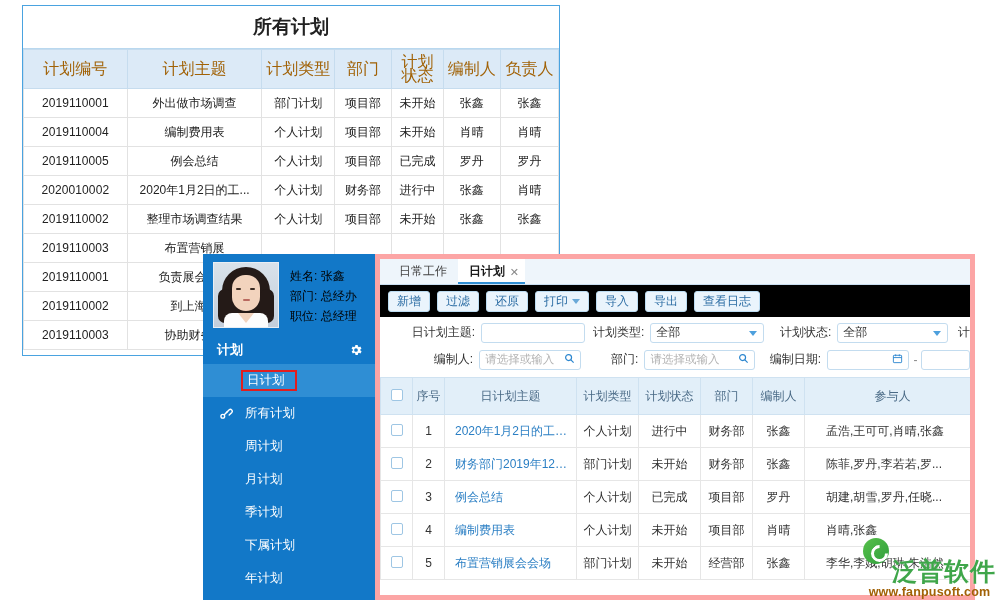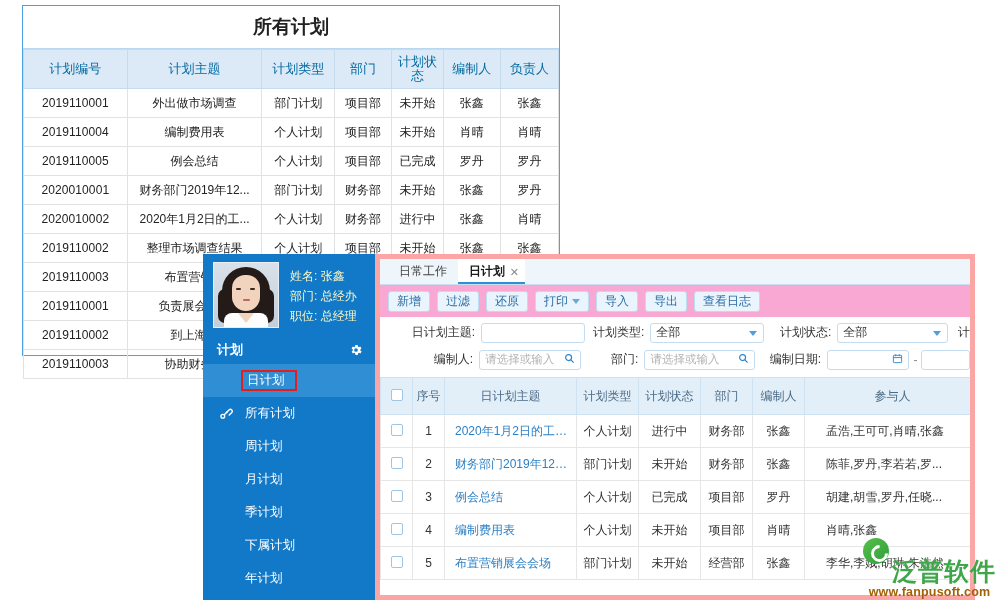--- a/index.html
+++ b/index.html
@@ -15,21 +15,21 @@
     position:absolute;left:22px;top:5px;width:538px;height:351px;
     background:#fff;border:1px solid #4aa3e0;box-sizing:border-box;
   }
   #all-plans-title{
     height:42px;line-height:42px;text-align:center;
     font-size:19px;font-weight:bold;color:#222;
     border-bottom:1px solid #b9d8ef;background:#fff;
   }
   table.ap{border-collapse:collapse;width:100%;table-layout:fixed;}
   table.ap th{
-    background:#dceaf7;color:#0369a1;font-weight:normal;font-size:13px;
+    background:#dceaf7;color:#a16207;font-weight:normal;font-size:16px;
     border:1px solid #c6dcee;height:38px;padding:0 2px;line-height:14px;
   }
   table.ap td{
     border:1px solid #e2e2e2;height:28px;font-size:12px;color:#222;
     text-align:center;padding:0 3px;white-space:nowrap;overflow:hidden;
     text-overflow:ellipsis;
   }
   table.ap td.num{letter-spacing:0.1px;}
 
   
@@ -52,21 +52,21 @@
   .av-face{position:absolute;left:18px;top:12px;width:28px;height:36px;
     background:#f2d3bd;border-radius:14px 14px 15px 15px;}
   .av-eye{position:absolute;top:25px;width:5px;height:2px;background:#3a2a22;border-radius:2px;}
   .av-eye.l{left:22px;} .av-eye.r{left:36px;}
   .av-mouth{position:absolute;left:29px;top:36px;width:7px;height:2px;background:#b9695f;border-radius:2px;}
   .av-body{position:absolute;left:10px;top:50px;width:44px;height:18px;background:#fdfdfd;border-radius:8px 8px 0 0;}
   .av-collar{position:absolute;left:24px;top:50px;width:16px;height:10px;background:#f2d3bd;
     clip-path:polygon(0 0,100% 0,50% 100%);}
   .av-hair2{position:absolute;left:4px;top:26px;width:14px;height:34px;background:#241a17;border-radius:8px;}
   .av-hair3{position:absolute;left:46px;top:26px;width:14px;height:34px;background:#241a17;border-radius:8px;}
-  #profile-info{margin-left:11px;padding-top:4px;color:#fef9c3;font-size:12px;line-height:20px;}
+  #profile-info{margin-left:11px;padding-top:4px;color:#000000;font-size:12px;line-height:20px;}
   #profile-info div{white-space:nowrap;}
 
   #plan-section-head{
     height:28px;display:flex;align-items:center;justify-content:space-between;
     padding:0 12px 0 14px;color:#fff;font-size:13px;font-weight:bold;
   }
   .gear{width:14px;height:14px;position:relative;display:inline-block;}
   .gear svg{display:block;}
   .menu-item{
     height:33px;display:flex;align-items:center;padding-left:16px;
@@ -97,21 +97,21 @@
   .tab.active{
     background:#fff;color:#1a1a1a;font-weight:bold;
     border-bottom:2px solid #2f8ed4;padding-right:20px;
   }
   .tab-close{
     position:absolute;right:6px;top:1px;font-size:11px;color:#888;font-weight:normal;
   }
 
   #toolbar{
     height:32px;display:flex;align-items:center;gap:7px;padding:0 8px;
-    box-sizing:border-box;background:#f9a8d4;
+    box-sizing:border-box;background:#000000;
   }
   .tbtn{
     height:21px;line-height:19px;padding:0 8px;font-size:12px;color:#2b6ca3;
     background:#eaf4fc;border:1px solid #bcdcf2;border-radius:3px;
     box-sizing:border-box;white-space:nowrap;
   }
   .caret{display:inline-block;margin-left:4px;border-left:4px solid transparent;
     border-right:4px solid transparent;border-top:5px solid #6aa9d8;vertical-align:middle;}
 
   #filters{padding:2px 0 4px 0;}
@@ -214,29 +214,20 @@
           <td>肖晴</td>
           <td>肖晴</td>
         </tr>
         <tr>
           <td class="num">2019110005</td>
           <td>例会总结</td>
           <td>个人计划</td>
           <td>项目部</td>
           <td>已完成</td>
           <td>罗丹</td>
-          <td>罗丹</td>
-        </tr>
-        <tr>
-          <td class="num">2020010001</td>
-          <td>财务部门2019年12...</td>
-          <td>部门计划</td>
-          <td>财务部</td>
-          <td>未开始</td>
-          <td>张鑫</td>
           <td>罗丹</td>
         </tr>
         <tr>
           <td class="num">2020010002</td>
           <td>2020年1月2日的工...</td>
           <td>个人计划</td>
           <td>财务部</td>
           <td>进行中</td>
           <td>张鑫</td>
           <td>肖晴</td>

